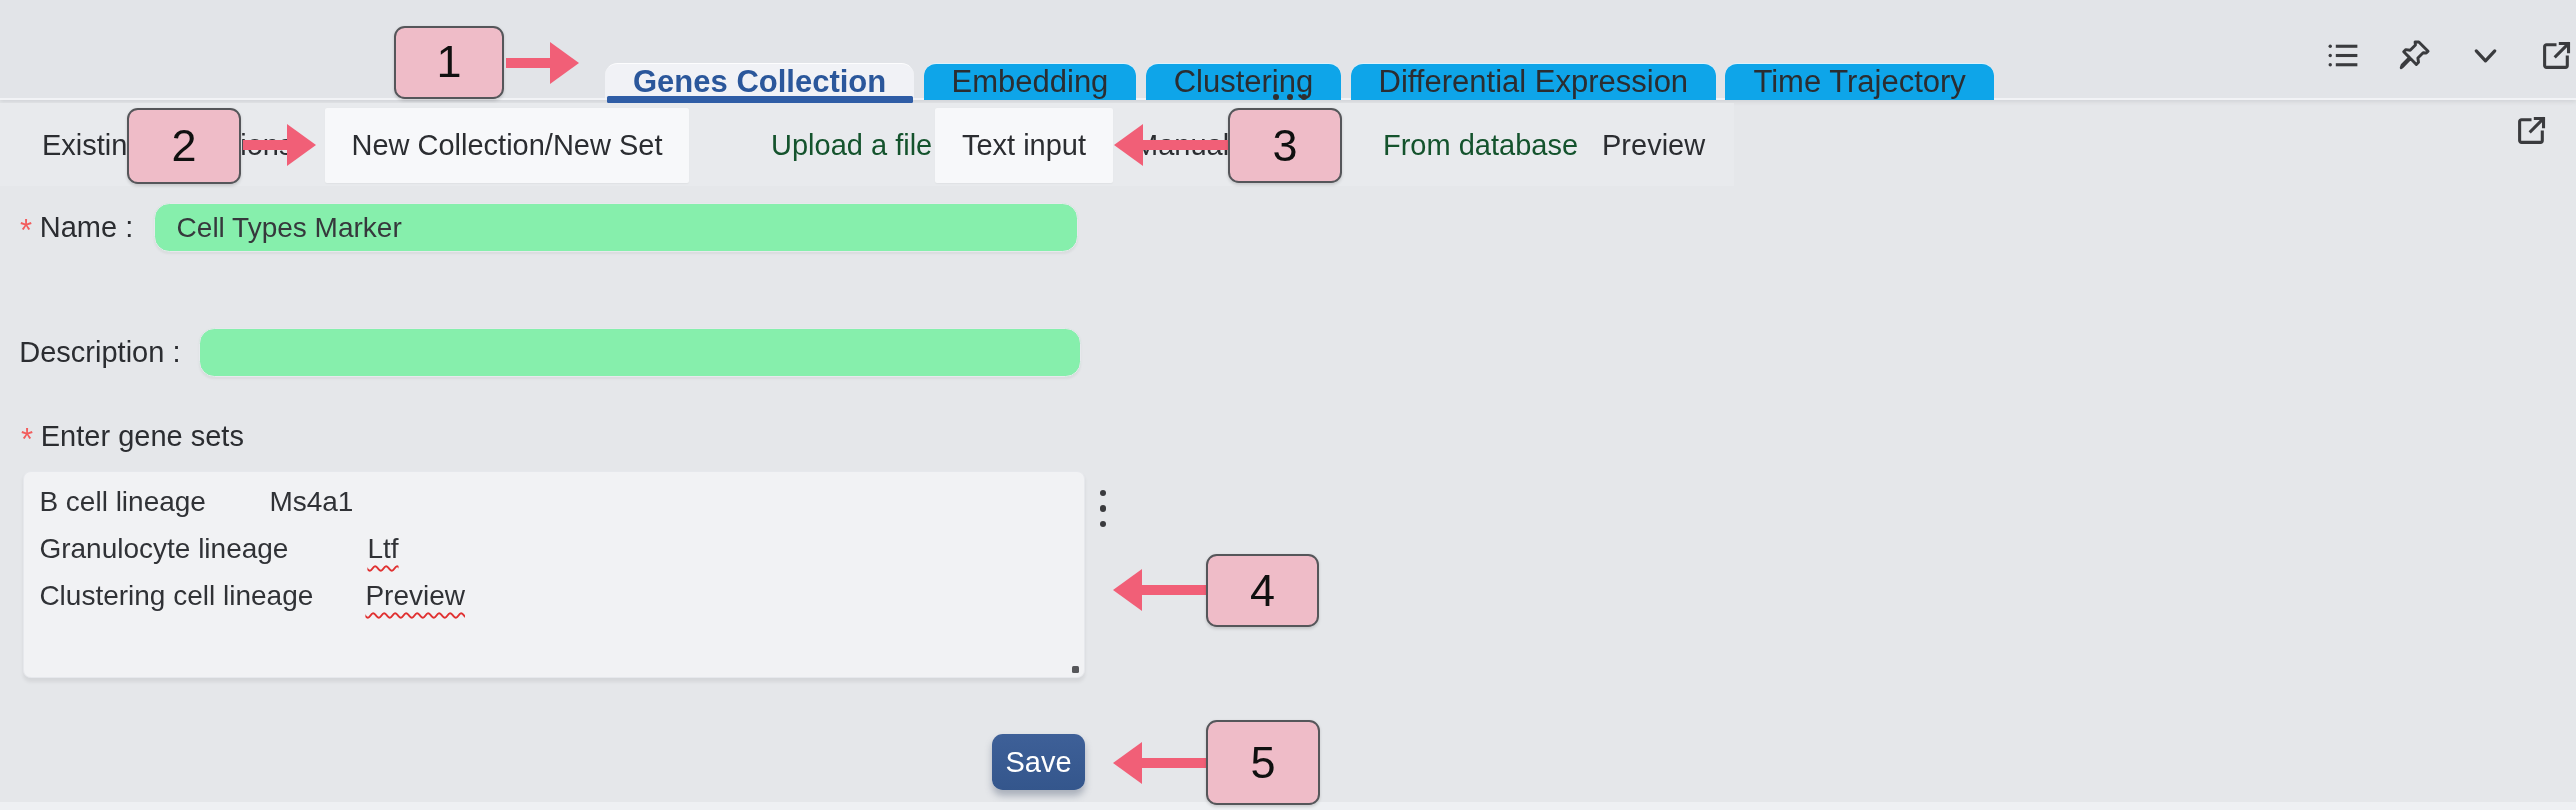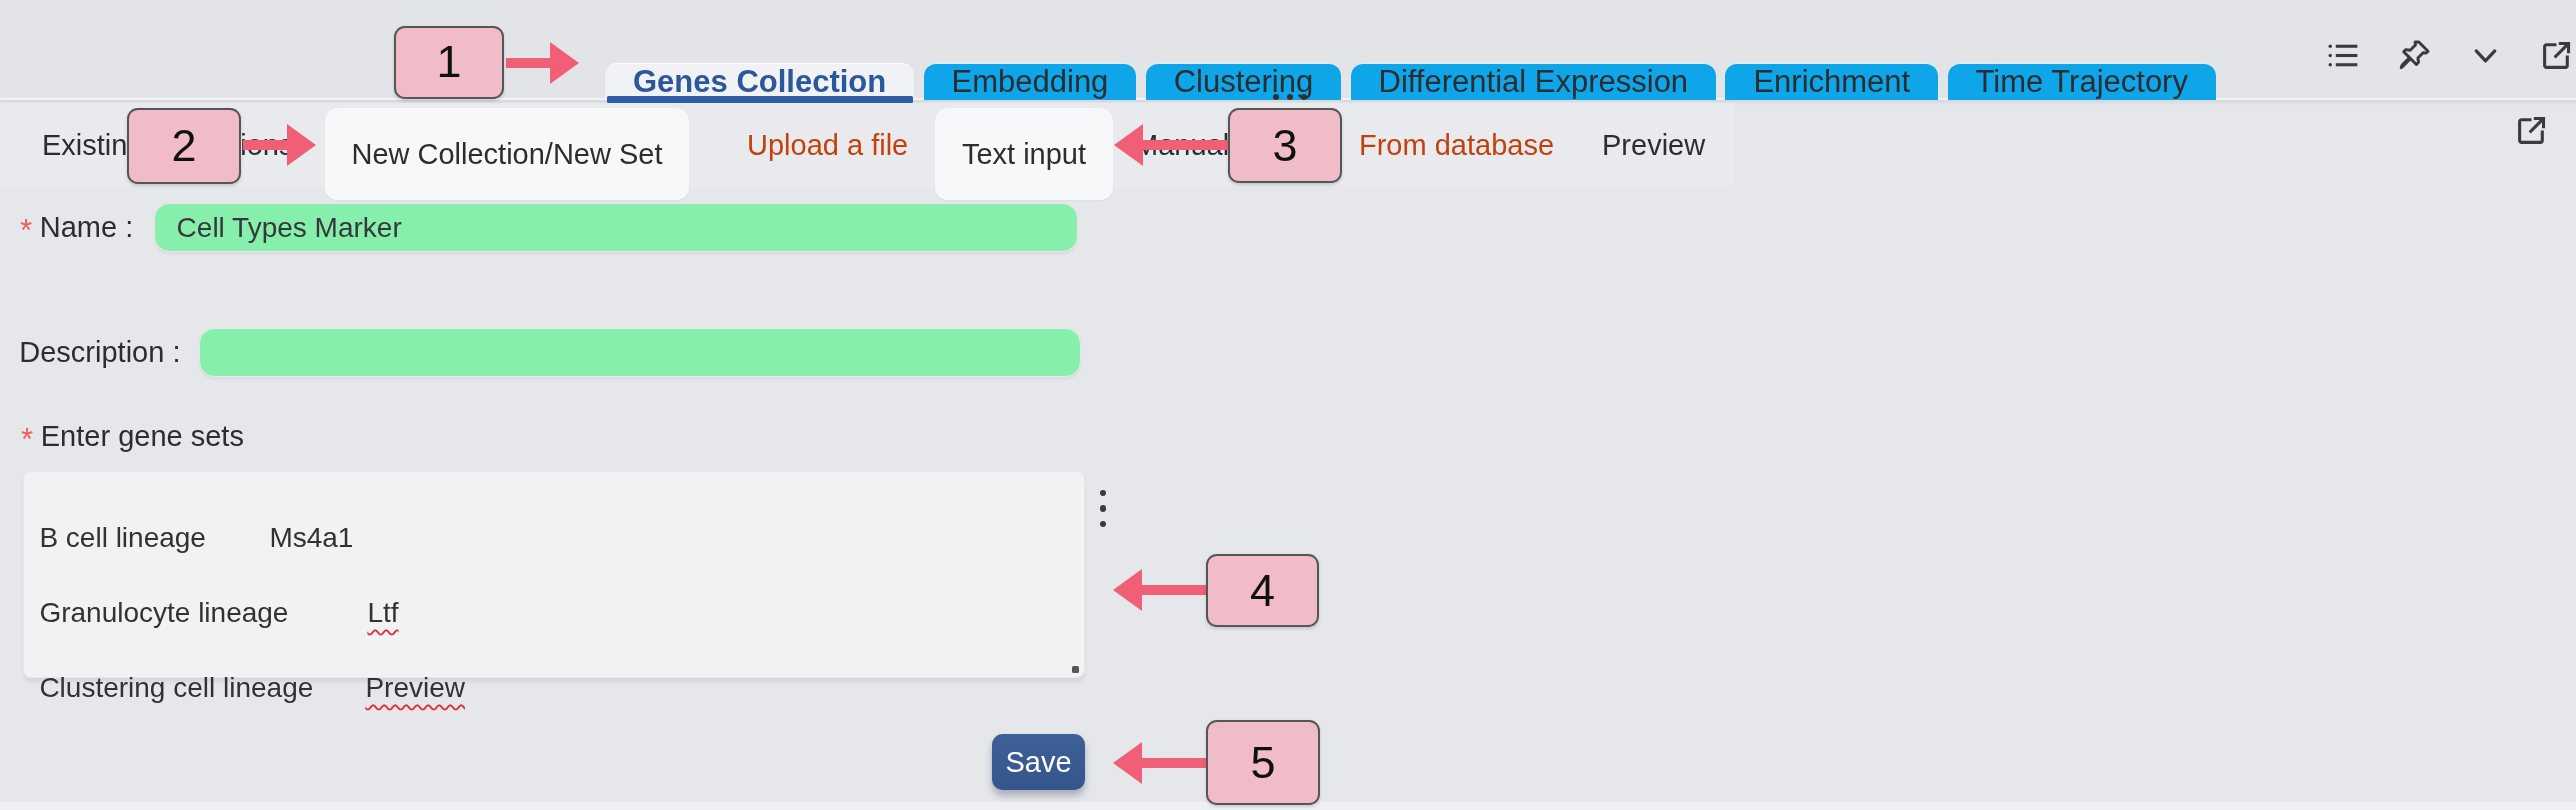--- a/index.html
+++ b/index.html
@@ -54,25 +54,25 @@
   
   .nav-row {
     position:absolute; left:0; top:103px; width:1734px; height:83px;
     background:#e8eaed;
   }
   .nav-text {
     position:absolute; top:108px; height:75px;
     display:flex; align-items:center;
     font-size:29px; white-space:nowrap; cursor:pointer;
   }
-  .nav-text.dimmed { color:#c2410c; }
+  .nav-text.dimmed { color:#14532d;margin-left:24px; }
   .nav-seg {
-    position:absolute; top:108px; height:92px;
+    position:absolute; top:108px; height:75px;
     display:flex; align-items:center; justify-content:center;
-    background:#f7f8fa; border-radius:13px;
+    background:#f7f8fa; border-radius:2px;
     font-size:29px; white-space:nowrap; cursor:pointer;
     box-shadow:0 0.8px 1.5px rgba(0,0,0,.04);
   }
   .h-dots { position:absolute; left:1273px; top:94px; display:flex; gap:7.7px; }
   .h-dots i { width:6.2px; height:6.2px; border-radius:50%; background:#2f2f31; }
   .v-dots { position:absolute; left:1100px; top:490px; display:flex; flex-direction:column; gap:9.3px; }
   .v-dots i { width:6.2px; height:6.2px; border-radius:50%; background:#3a3b3e; }
   .ext-icon-2 { position:absolute; left:2511px; top:110px; }
 
   
@@ -90,21 +90,21 @@
     padding:0 21.6px;
     outline:none;
   }
   .gene-box {
     position:absolute; left:23px; top:471px; width:1062px; height:207px;
     background:#f1f2f4; border:0.8px solid #e6e8ec; border-radius:7.7px;
     box-shadow:0 3.1px 3.9px rgba(0,0,0,.07);
     padding:14px 0 0 15.4px;
     cursor:text;
   }
-  .gene-line { position:relative; height:47px; display:flex; align-items:center; font-size:28px; color:#303236; white-space:nowrap;margin-top:28px; }
+  .gene-line { position:relative; height:47px; display:flex; font-size:28px; color:#303236; white-space:nowrap; }
   .gene-line .gene { position:absolute; }
   .gene-line .misspelled {
     text-decoration-line:underline;
     text-decoration-style:wavy;
     text-decoration-color:#e03131;
     text-decoration-thickness:2.3px;
     text-underline-offset:7px;
     text-decoration-skip-ink:none;
   }
   .resize-dot { position:absolute; right:4.6px; bottom:3.9px; width:7px; height:7px; background:#56575a; border-radius:1.5px; }
@@ -144,23 +144,20 @@
         <span>Genes Collection</span>
       </div>
     <div class="tab">
         <span>Embedding</span>
       </div>
     <div class="tab">
         <span>Clustering</span>
       </div>
     <div class="tab">
         <span>Differential Expression</span>
-      </div>
-    <div class="tab">
-        <span>Enrichment</span>
       </div>
     <div class="tab">
         <span>Time Trajectory</span>
       </div>
   </div>
 
   <div class="tab-icons">
     <div class="icon-btn">
       <svg viewBox="0 0 24 24" fill="none" stroke="#3a3b3e" stroke-width="2">
         <circle cx="3.4" cy="6" r="1.1" fill="#3a3b3e" stroke="none"></circle>

